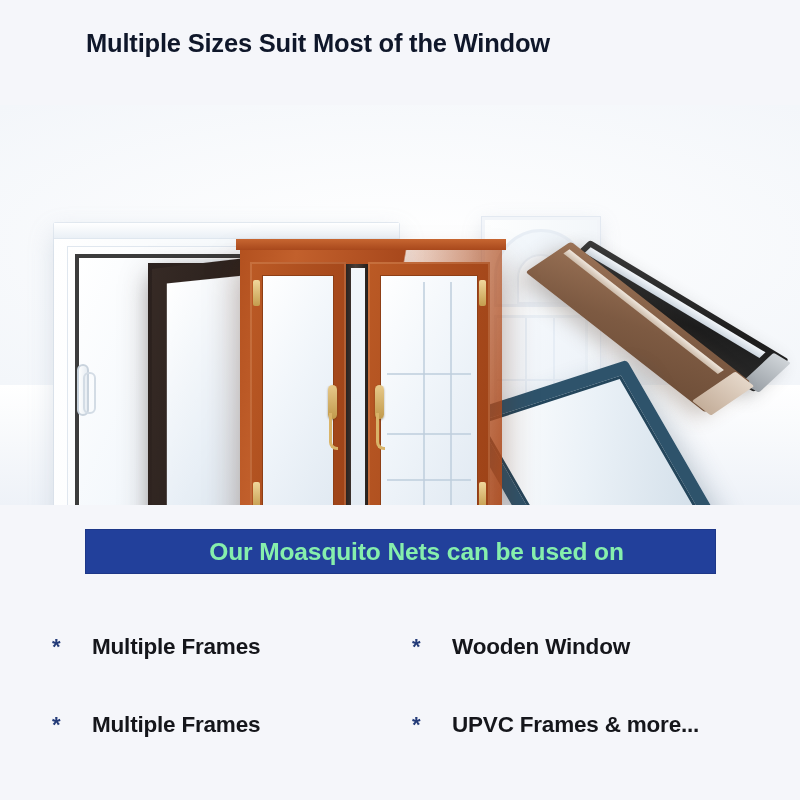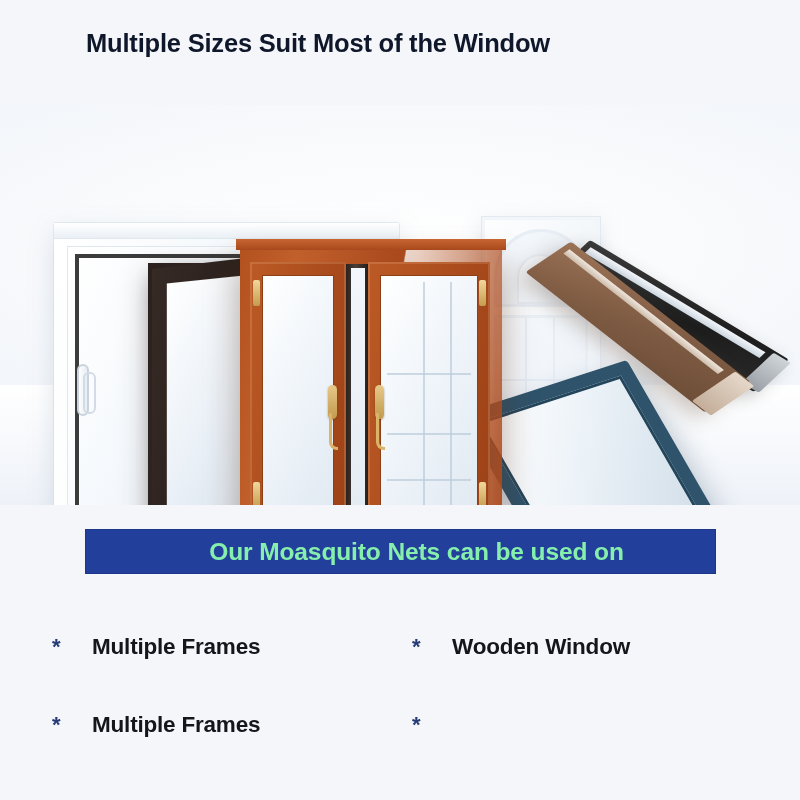--- a/index.html
+++ b/index.html
@@ -404,15 +404,16 @@
     <span class="blabel">Wooden Window</span>
   </div>
 
   <div class="bullet">
     <span class="star">*</span>
     <span class="blabel">Multiple Frames</span>
   </div>
 
   <div class="bullet">
     <span class="star">*</span>
+    <span class="blabel">UPVC Frames &amp; more...</span>
   </div>
 
 </div>
 
 </body></html>

